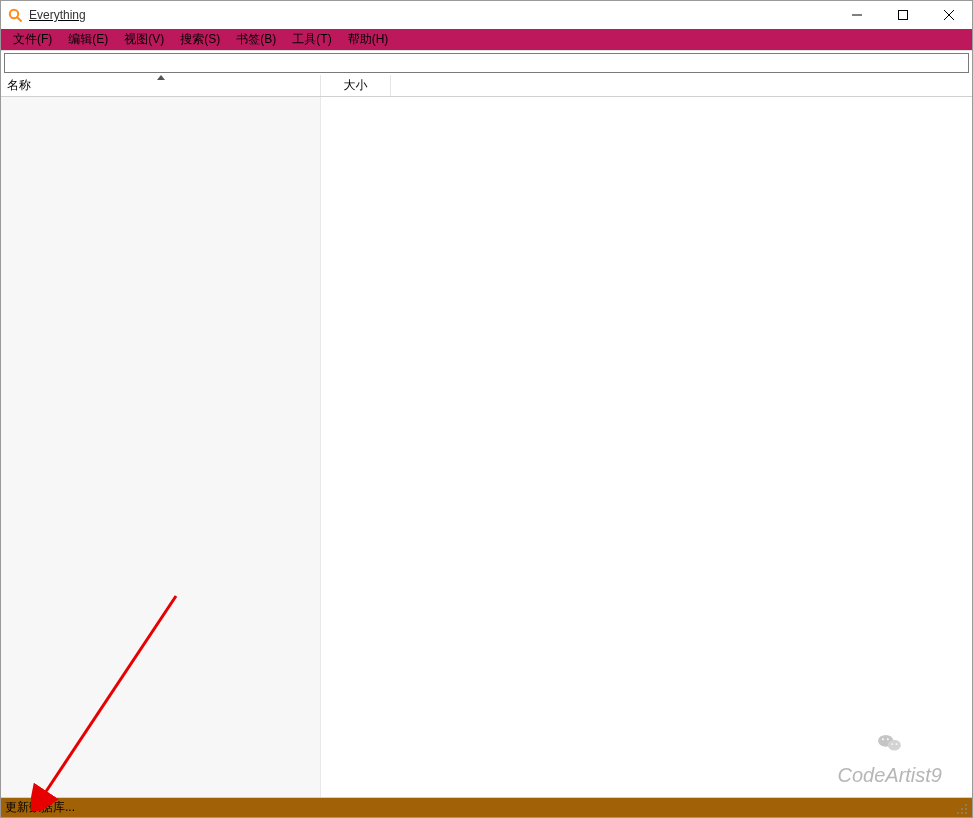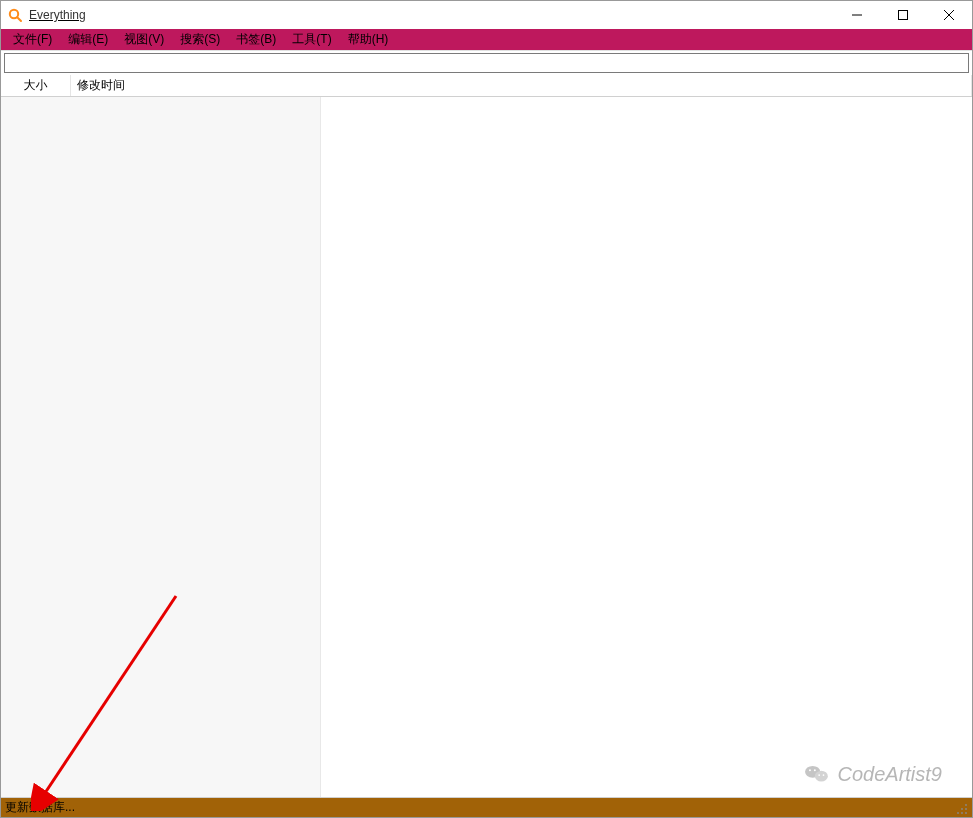--- a/index.html
+++ b/index.html
@@ -140,20 +140,21 @@
       bottom: 30px;
       display: flex;
       align-items: center;
       gap: 8px;
       color: #aaaaaa;
       font-size: 20px;
       font-style: italic;
       font-family: "Segoe UI", sans-serif;
       pointer-events: none;
       opacity: 0.85;
+      flex-direction: column;
     }
     .wm-icon {
       width: 26px; height: 26px;
       display:inline-flex; align-items:center; justify-content:center;
     }
   </style>
 </head>
 <body>
 
 <div class="titlebar">
@@ -194,25 +195,26 @@
   <div class="menu-item">书签(B)</div>
   <div class="menu-item">工具(T)</div>
   <div class="menu-item">帮助(H)</div>
 </div>
 
 <div class="searchbar">
   <input class="search-input" type="text" placeholder="" style="">
 </div>
 
 <div class="headers">
+  <div class="header-col col-name">
+    <span>名称</span>
+    <span class="sort-arrow"></span>
+  </div>
   <div class="header-col col-size">
     <span>大小</span>
-  </div>
-  <div class="header-col col-mtime">
-    <span>修改时间</span>
   </div>
 </div>
 
 <div class="content-area">
   <div class="name-pane"></div>
   <div class="main-pane"></div>
 </div>
 
 <div class="statusbar">
   <span class="status-text">更新数据库...</span>

